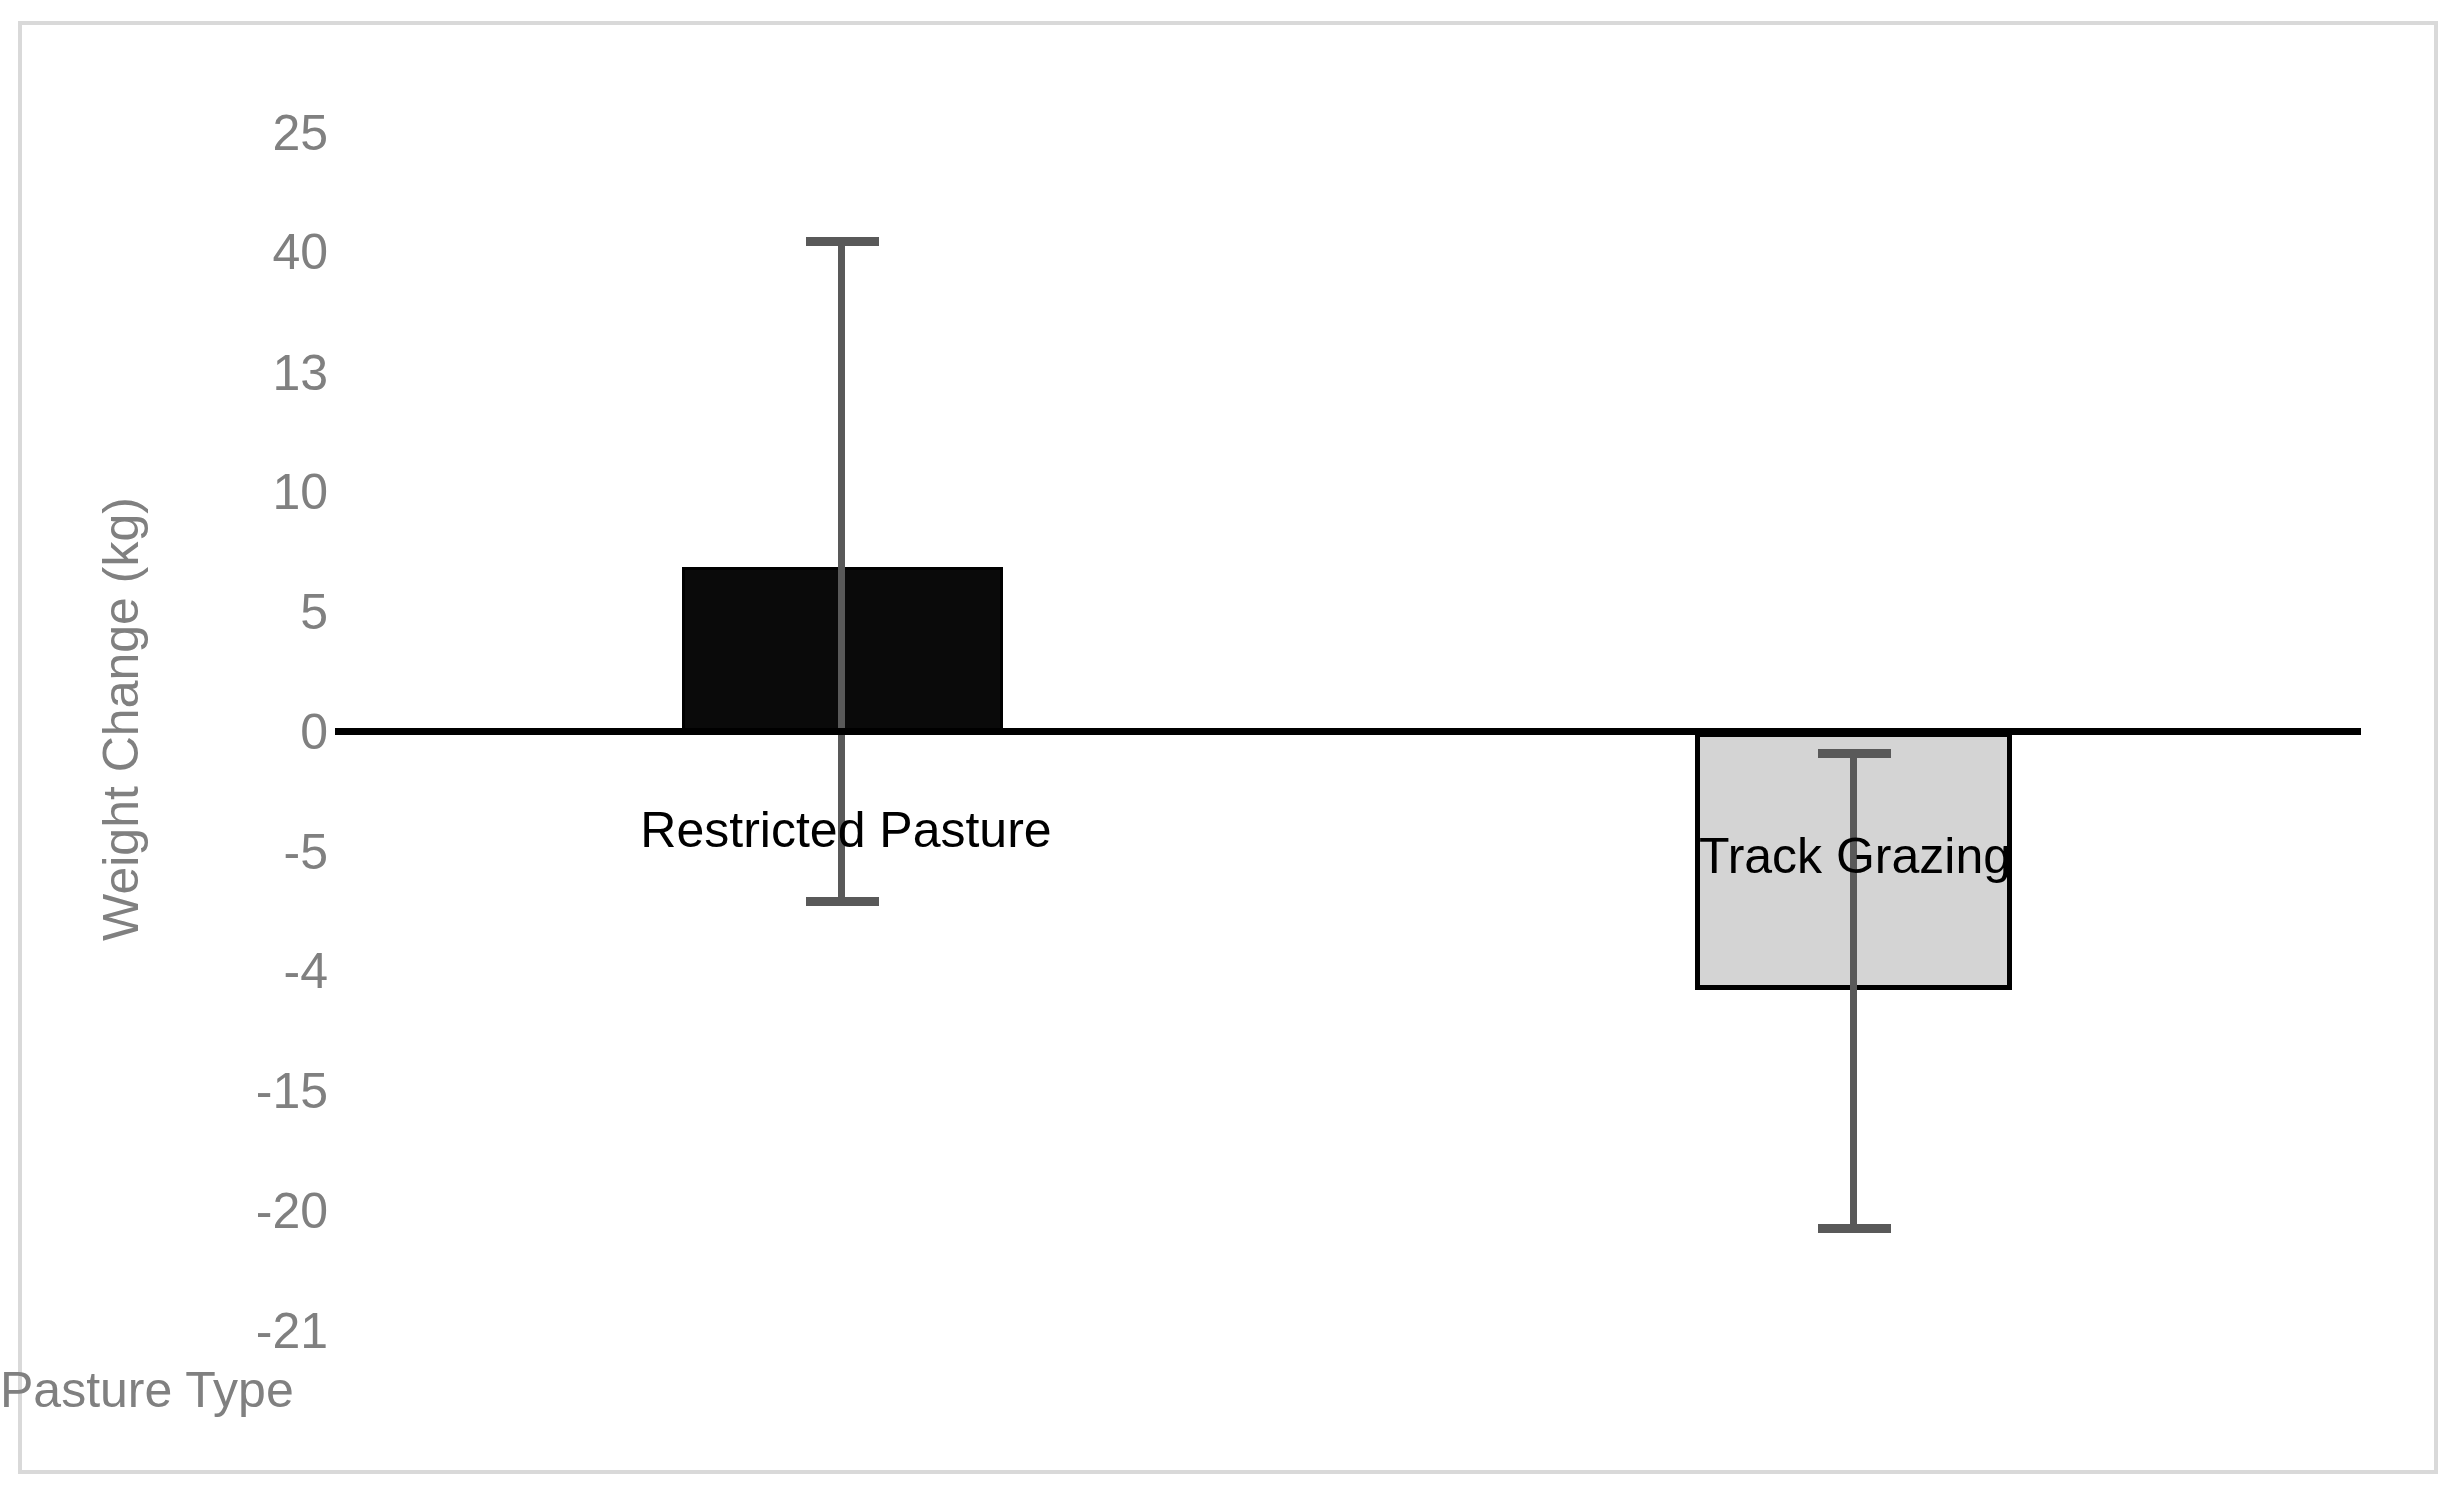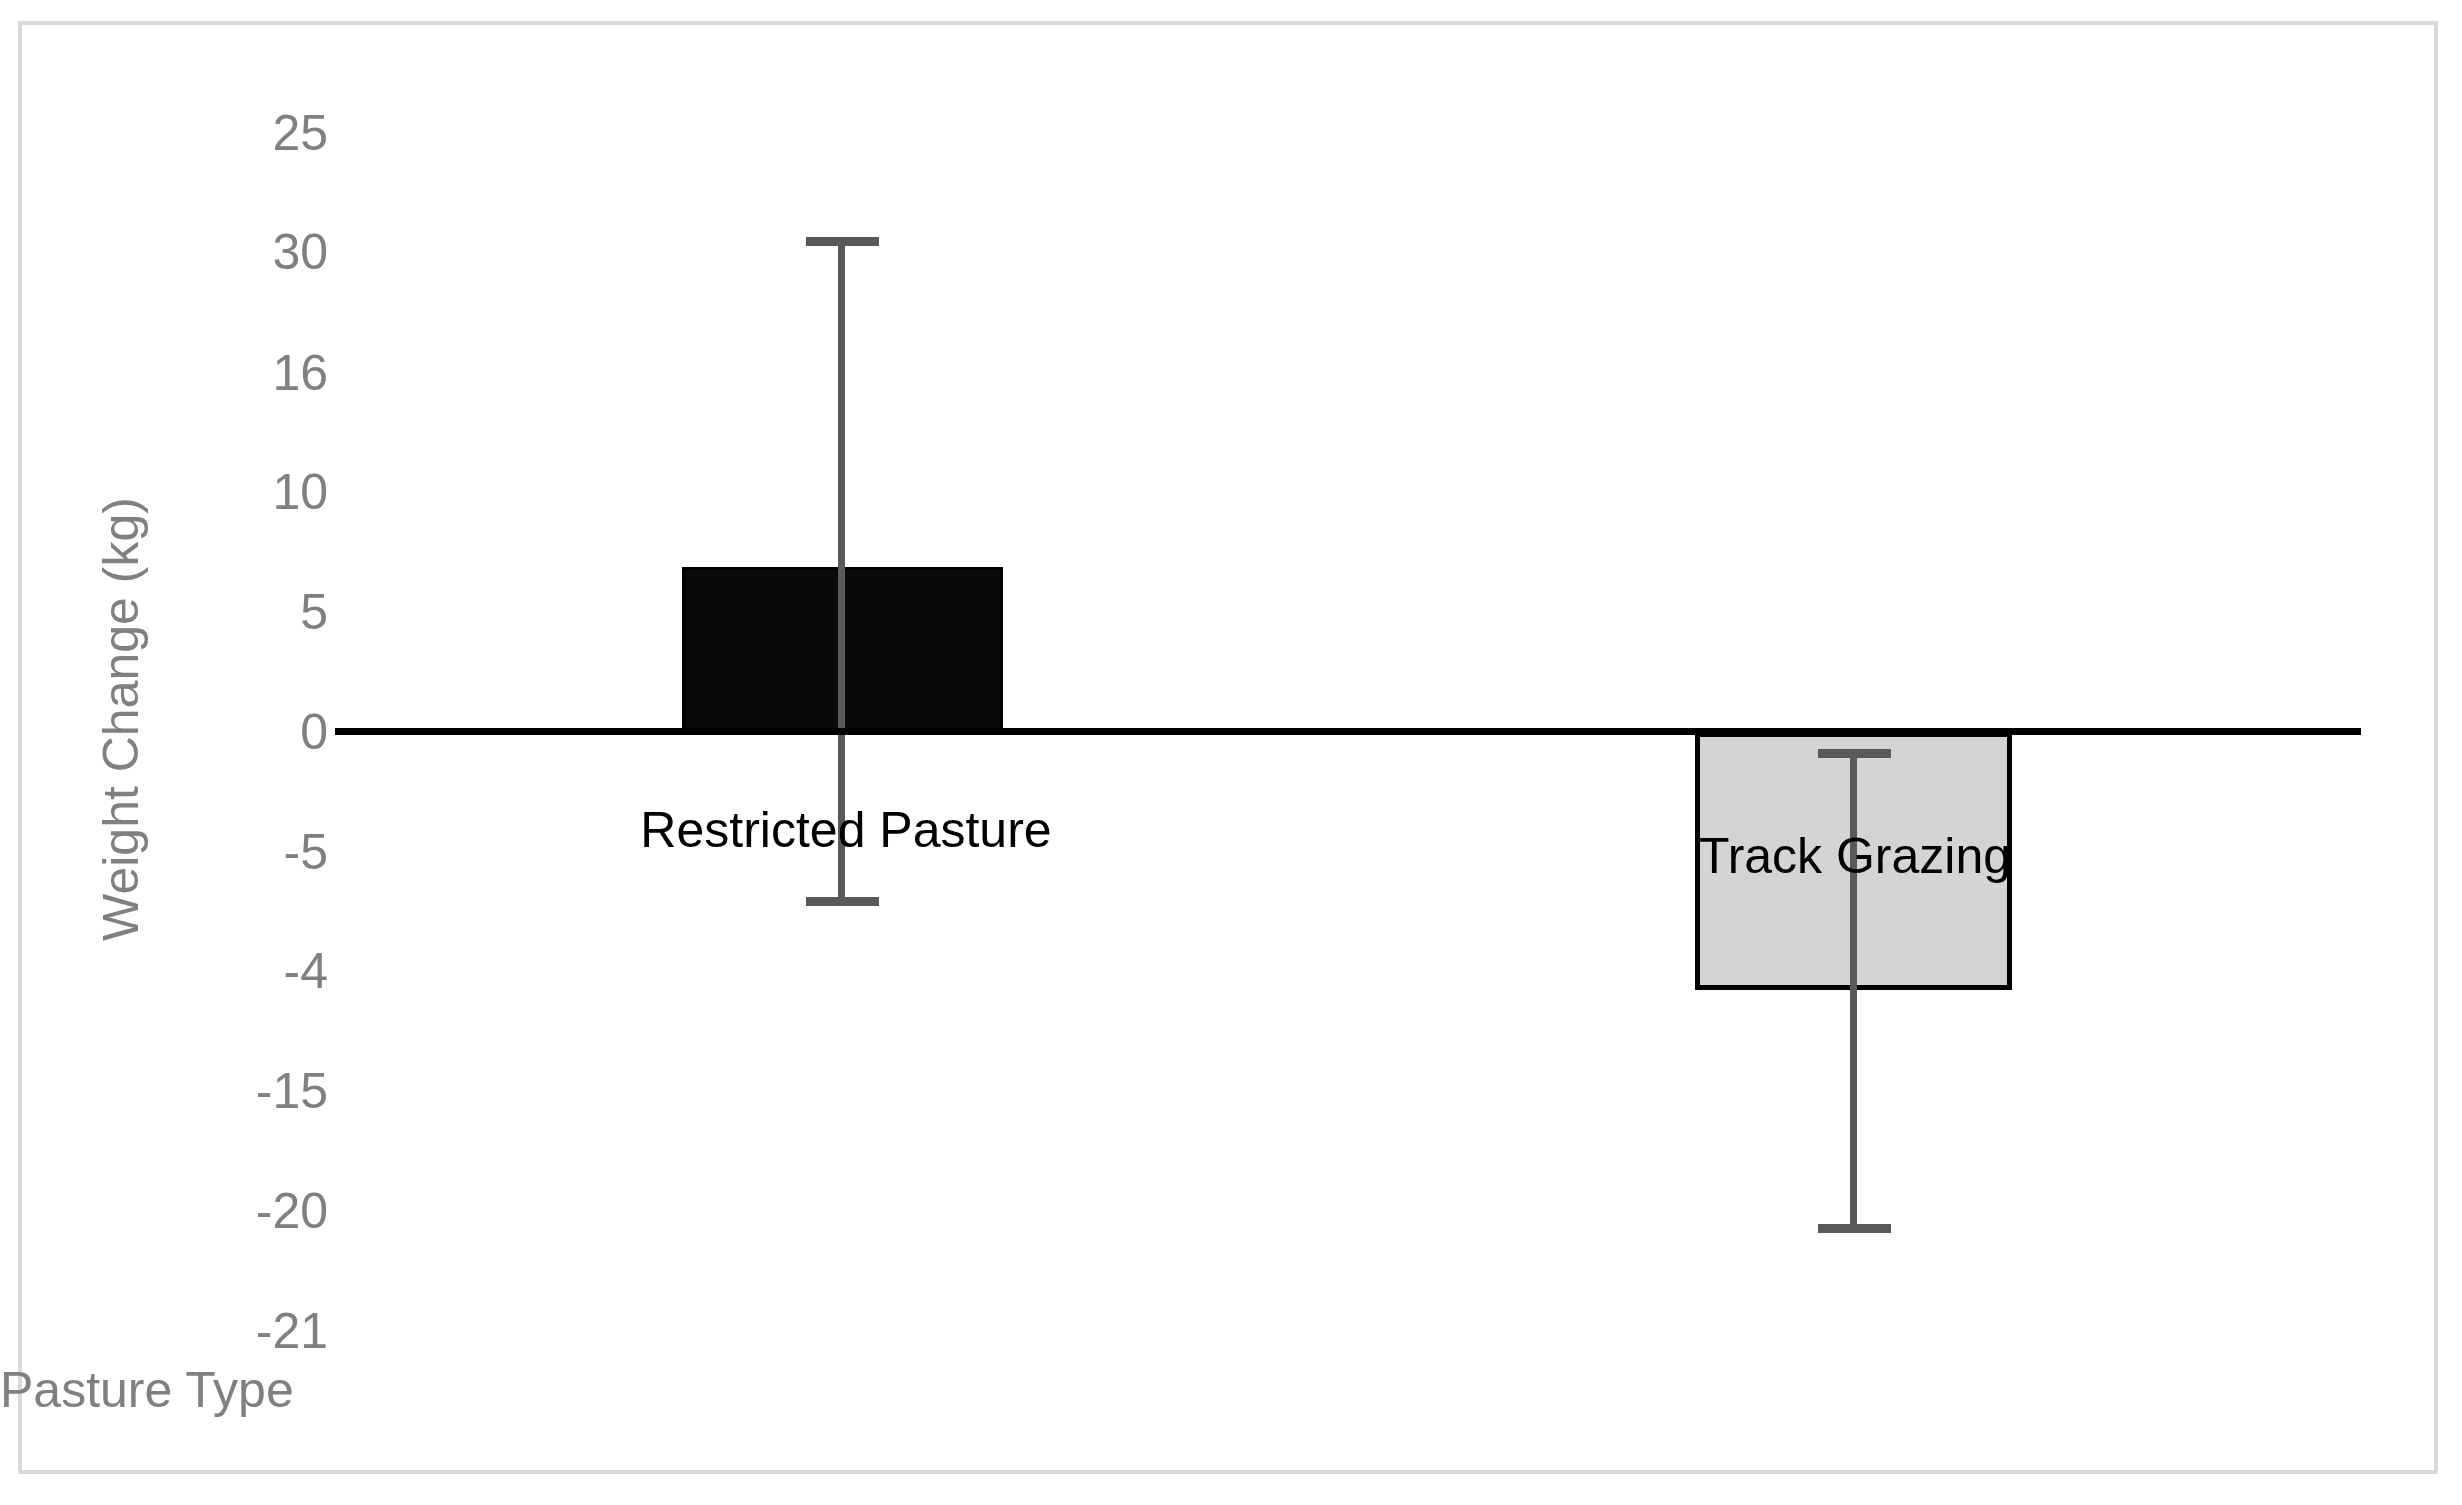--- a/index.html
+++ b/index.html
@@ -120,22 +120,22 @@
 </head>
 <body>
 
 <div id="figure">
 
   <div id="frame"></div>
 
   <div id="plot">
 
     <div class="ytick" style="top:133px;">25</div>
-    <div class="ytick" style="top:252px;">30</div>
-    <div class="ytick" style="top:373px;">16</div>
+    <div class="ytick" style="top:252px;">40</div>
+    <div class="ytick" style="top:373px;">13</div>
     <div class="ytick" style="top:492px;">10</div>
     <div class="ytick" style="top:612px;">5</div>
     <div class="ytick" style="top:732px;">0</div>
     <div class="ytick" style="top:852px;">-5</div>
     <div class="ytick" style="top:971px;">-4</div>
     <div class="ytick" style="top:1091px;">-15</div>
     <div class="ytick" style="top:1211px;">-20</div>
     <div class="ytick" style="top:1331px;">-21</div>
 
     <div id="ytitle">Weight Change (kg)</div>

